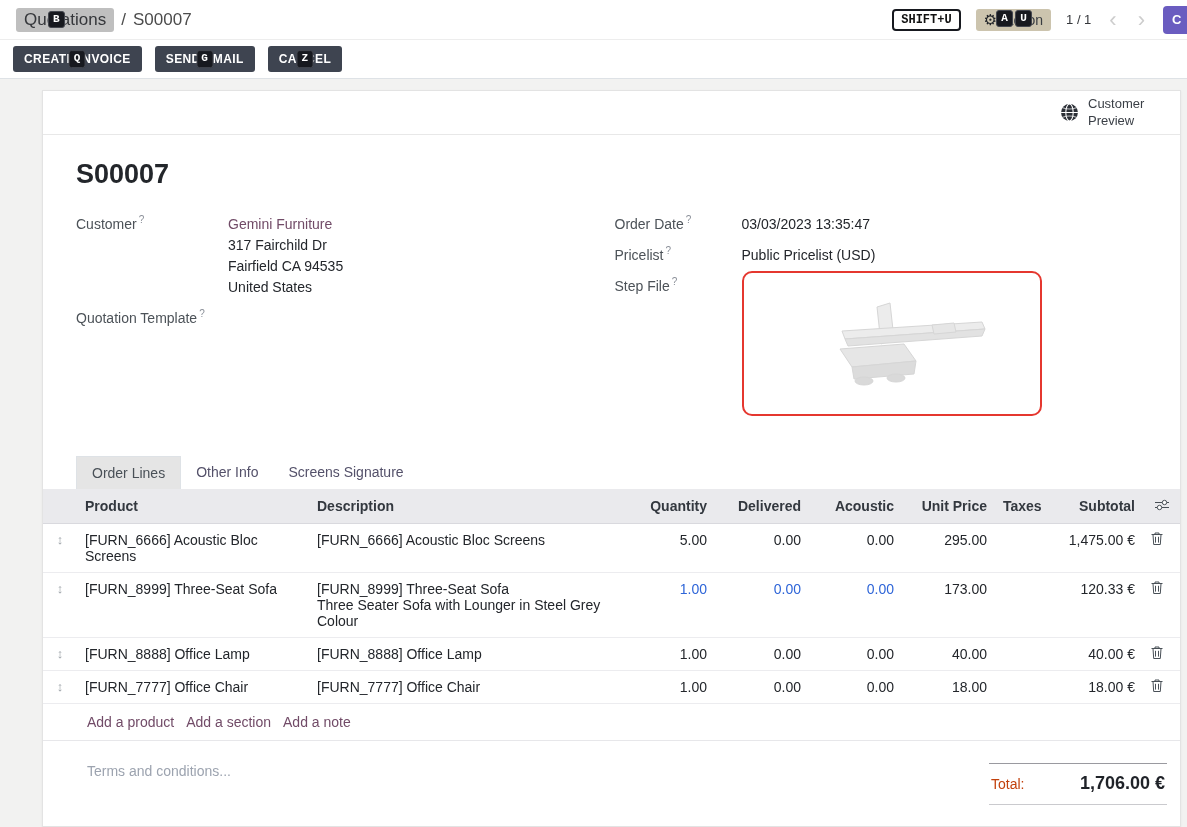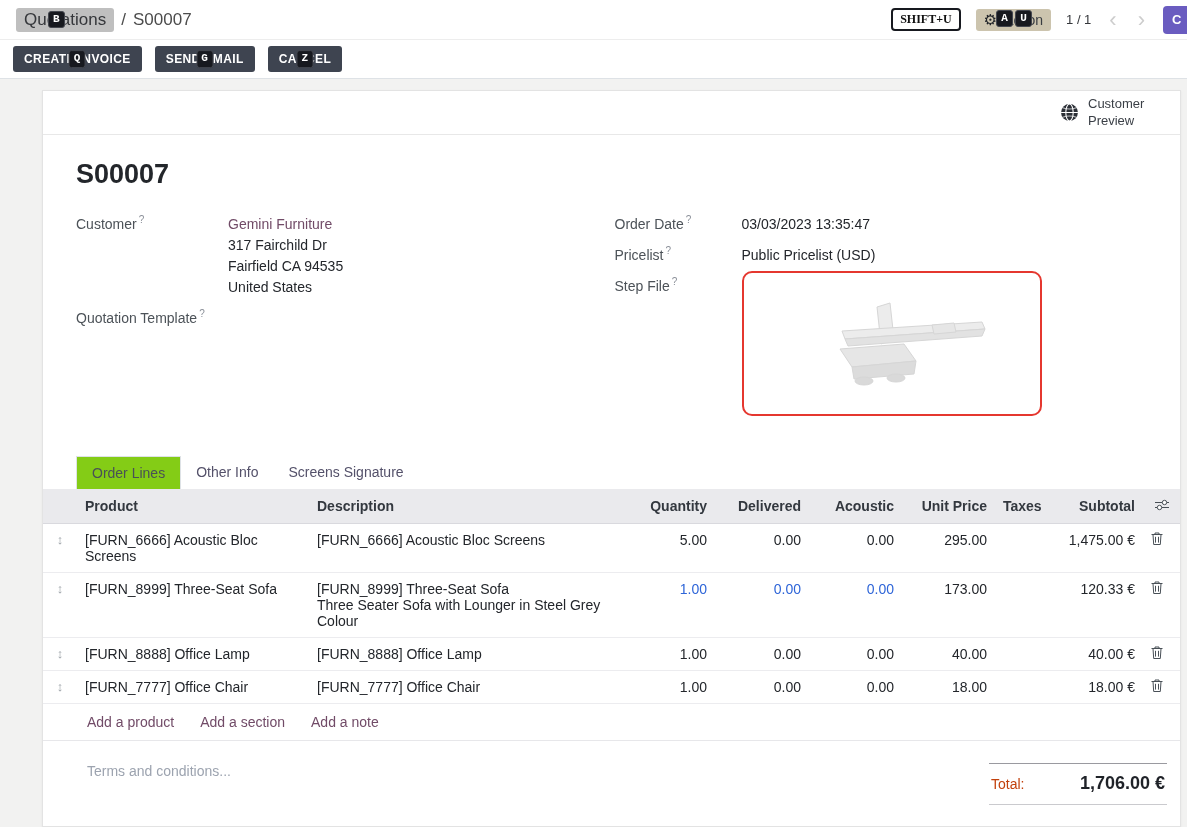--- a/index.html
+++ b/index.html
@@ -14,21 +14,21 @@
     padding-left:16px;border-bottom:1px solid #ededed;position:relative;overflow:hidden}
   .breadcrumb{display:flex;align-items:center;gap:7px;font-size:17px;color:#4c4c4c}
   .bc-parent{position:relative;background:#bfbfbf;border-radius:3px;padding:2px 8px;color:#35373b;cursor:pointer}
   .bc-current{color:#4c4c4c}
   .hint{background:#17191f;color:#fff;border:1px solid #44474f;border-radius:3px;
     font-family:"Liberation Mono","DejaVu Sans Mono",monospace;font-size:11px;font-weight:700;
     padding:1px 4px;line-height:1.25;display:inline-block}
   .hint-bc{position:absolute;left:32px;top:3px}
   .topbar-right{display:flex;align-items:center;gap:15px}
   .kbd-light{background:#fff;border:2px solid #17191f;border-radius:4px;color:#111;
-    font-family:Liberation Serif, serif;font-size:12px;font-weight:700;padding:2px 7px}
+    font-family:Liberation Mono, monospace;font-size:12px;font-weight:700;padding:2px 7px}
   .action-menu{display:flex;align-items:center;gap:5px;background:#ccc4ae;border-radius:3px;
     padding:3px 8px;cursor:pointer}
   .gear-icon{font-size:15px;color:#202328;line-height:1}
   .action-label-wrap{position:relative;font-size:14px;color:#3a3d42;padding-left:2px}
   .hint-action-a{position:absolute;left:-6px;top:-2px}
   .hint-action-u{position:absolute;left:13px;top:-2px}
   .pager-value{font-size:13px;color:#35373b}
   .pager-arrow{font-size:22px;color:#cdcdcd;line-height:1;padding:0 3px;cursor:pointer;user-select:none}
   .create-btn-partial{position:relative;background:#6a5cc0;border:none;color:#fff;font-weight:700;
     font-size:13px;height:28px;width:46px;margin-right:-22px;border-radius:4px 0 0 4px;
@@ -64,33 +64,33 @@
   .flabel sup{font-size:10px;color:#8a8f98;margin-left:2px}
   .flabel.bold{font-weight:700;color:#33383f}
   .fvalue{font-size:14px;color:#23262b;line-height:21px;min-height:21px;min-width:40px}
   .purple-link{color:#714B67;text-decoration:none;cursor:pointer}
   .qt-row{}
   .stepfile-box{width:300px;height:145px;border:2px solid #e5372f;border-radius:10px;background:#fff;
     display:flex;align-items:center;justify-content:center;margin-top:-5px;cursor:pointer}
   
   .tabs{display:flex;align-items:stretch;margin-top:30px;padding-left:33px}
   .tab{padding:8px 15px;font-size:14px;color:#54516a;cursor:pointer}
-  .tab.active{border:1px solid #dee2e6;border-bottom:none;background:#84cc16;color:#495057}
+  .tab.active{border:1px solid #dee2e6;border-bottom:none;background:#e5e5e5;color:#495057}
   
   table.olines{width:100%;border-collapse:collapse;table-layout:fixed;font-size:14px}
   .olines thead th{background:#eaeaed;color:#33383f;font-weight:700;text-align:left;
     padding:9px 8px;border-bottom:1px solid #d9d9de;overflow:hidden;white-space:nowrap}
   .olines th.num,.olines td.num{text-align:right}
   .olines tbody td{padding:8px 8px;border-bottom:1px solid #ececef;vertical-align:top;overflow:hidden}
   .handle-cell{text-align:center;color:#9aa0a6;cursor:grab;font-size:13px}
   .blue{color:#2e65d8}
   .trash-cell{padding-left:4px}
   .icon-btn{cursor:pointer}
   
-  .links-row{display:flex;gap:26px;padding:10px 0 10px 44px;border-bottom:1px solid #e7e7ea;font-size:14px}
+  .links-row{display:flex;gap:12px;padding:10px 0 10px 44px;border-bottom:1px solid #e7e7ea;font-size:14px}
   .links-row .purple-link{white-space:nowrap}
   .sheet-footer{display:flex;justify-content:space-between;align-items:flex-start;
     padding:22px 13px 20px 44px}
   .terms-placeholder{color:#9ca3af;font-size:14px;cursor:text}
   .total-box{width:178px;border-top:1px solid #9a9aa0;border-bottom:1px solid #cacace;
     padding:9px 2px 10px 2px;display:flex;align-items:baseline;justify-content:space-between}
   .total-label{font-size:14px;color:#c2410c}
   .total-value{font-size:18px;font-weight:700;color:#1f2228}
 </style>
 </head>

